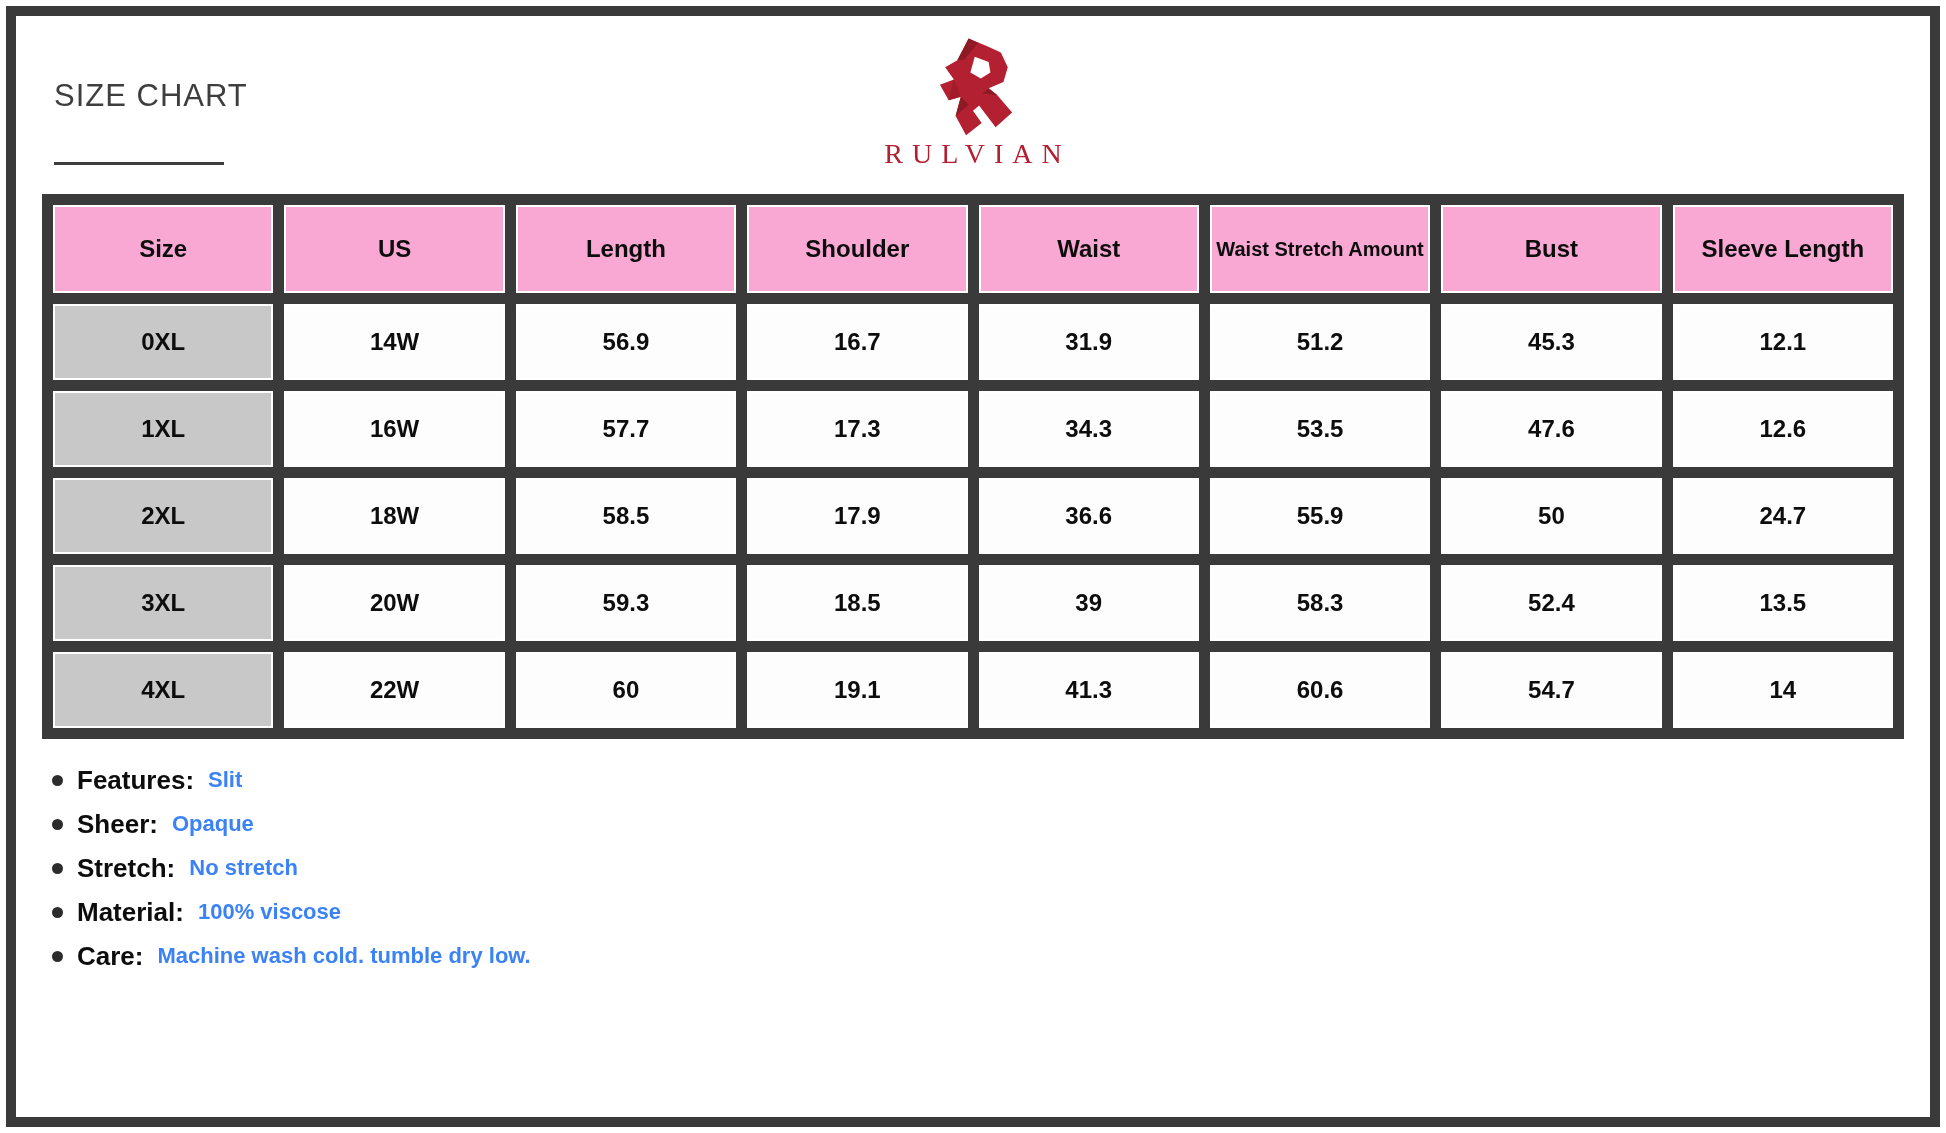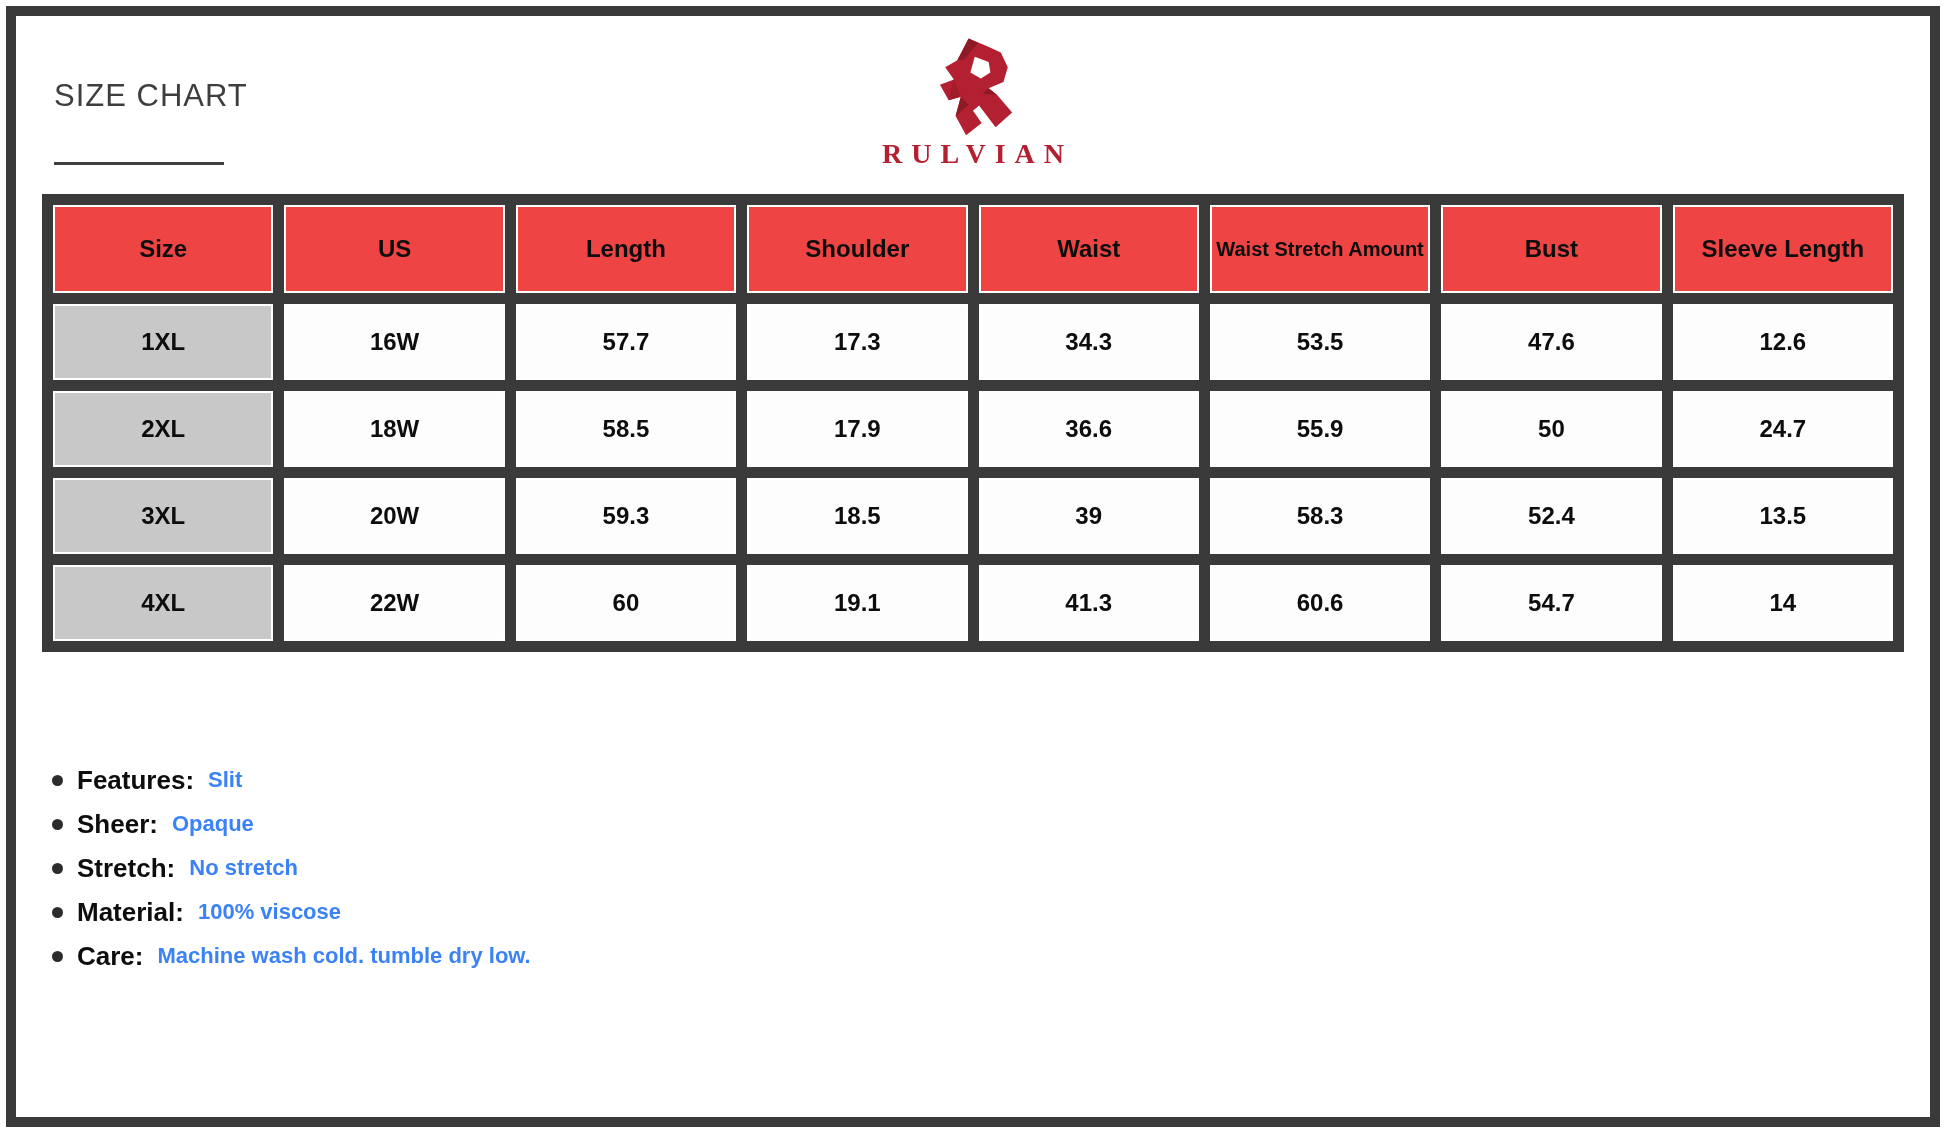--- a/index.html
+++ b/index.html
@@ -9,29 +9,29 @@
            border:10px solid #3a3a3a; box-sizing:border-box; background:#ffffff; }
 
   
   .page-title { position:absolute; left:38px; top:62px; margin:0;
                 font-size:31px; font-weight:normal; color:#3e3e3e; letter-spacing:1px; }
   .title-underline { position:absolute; left:38px; top:146px; width:170px; height:3px; background:#3e3e3e; }
 
   
   .brand { position:absolute; left:0; right:0; top:20px; display:flex; flex-direction:column; align-items:center; }
   .brand-logo { width:88px; height:100px; }
-  .brand-name { font-family:"Liberation Serif", serif; font-weight:bold; font-size:28px;
+  .brand-name { font-family:"Liberation Serif", serif; font-weight:normal; font-size:28px;
                 color:#b32031; letter-spacing:9px; padding-left:9px; margin-top:2px; }
 
   
   .size-table { position:absolute; left:26px; top:178px; width:1862px;
                 border-collapse:separate; border-spacing:11px; background:#3a3a3a; table-layout:fixed; }
   .size-table th, .size-table td { border:2px solid #ffffff; text-align:center; vertical-align:middle;
                 color:#0d0d0d; font-weight:bold; padding:0; }
-  .size-table th { height:84px; background:#ef4444; font-size:24px; }
+  .size-table th { height:84px; background:#f9a8d4; font-size:24px; }
   .size-table th.small { font-size:20px; }
   .size-table td { height:72px; background:#fdfdfd; font-size:24px; }
   .size-table td.shade { background:#c8c8c8; }
 
   
   .details { position:absolute; left:36px; top:742px; margin:0; padding:0; list-style:none; }
   .details li { display:flex; align-items:center; height:44px; }
   .bullet { display:inline-block; width:11px; height:11px; border-radius:50%;
             background:#2c2c2c; margin-right:14px; flex:0 0 auto; }
   .detail-label { font-size:26px; font-weight:bold; color:#0d0d0d; }
@@ -65,20 +65,30 @@
           <th>US</th>
           <th>Length</th>
           <th>Shoulder</th>
           <th>Waist</th>
           <th class="small">Waist Stretch Amount</th>
           <th>Bust</th>
           <th>Sleeve Length</th>
         </tr>
       </thead>
       <tbody>
+        <tr>
+          <td class="shade">0XL</td>
+          <td>14W</td>
+          <td>56.9</td>
+          <td>16.7</td>
+          <td>31.9</td>
+          <td>51.2</td>
+          <td>45.3</td>
+          <td>12.1</td>
+        </tr>
         <tr>
           <td class="shade">1XL</td>
           <td>16W</td>
           <td>57.7</td>
           <td>17.3</td>
           <td>34.3</td>
           <td>53.5</td>
           <td>47.6</td>
           <td>12.6</td>
         </tr>

